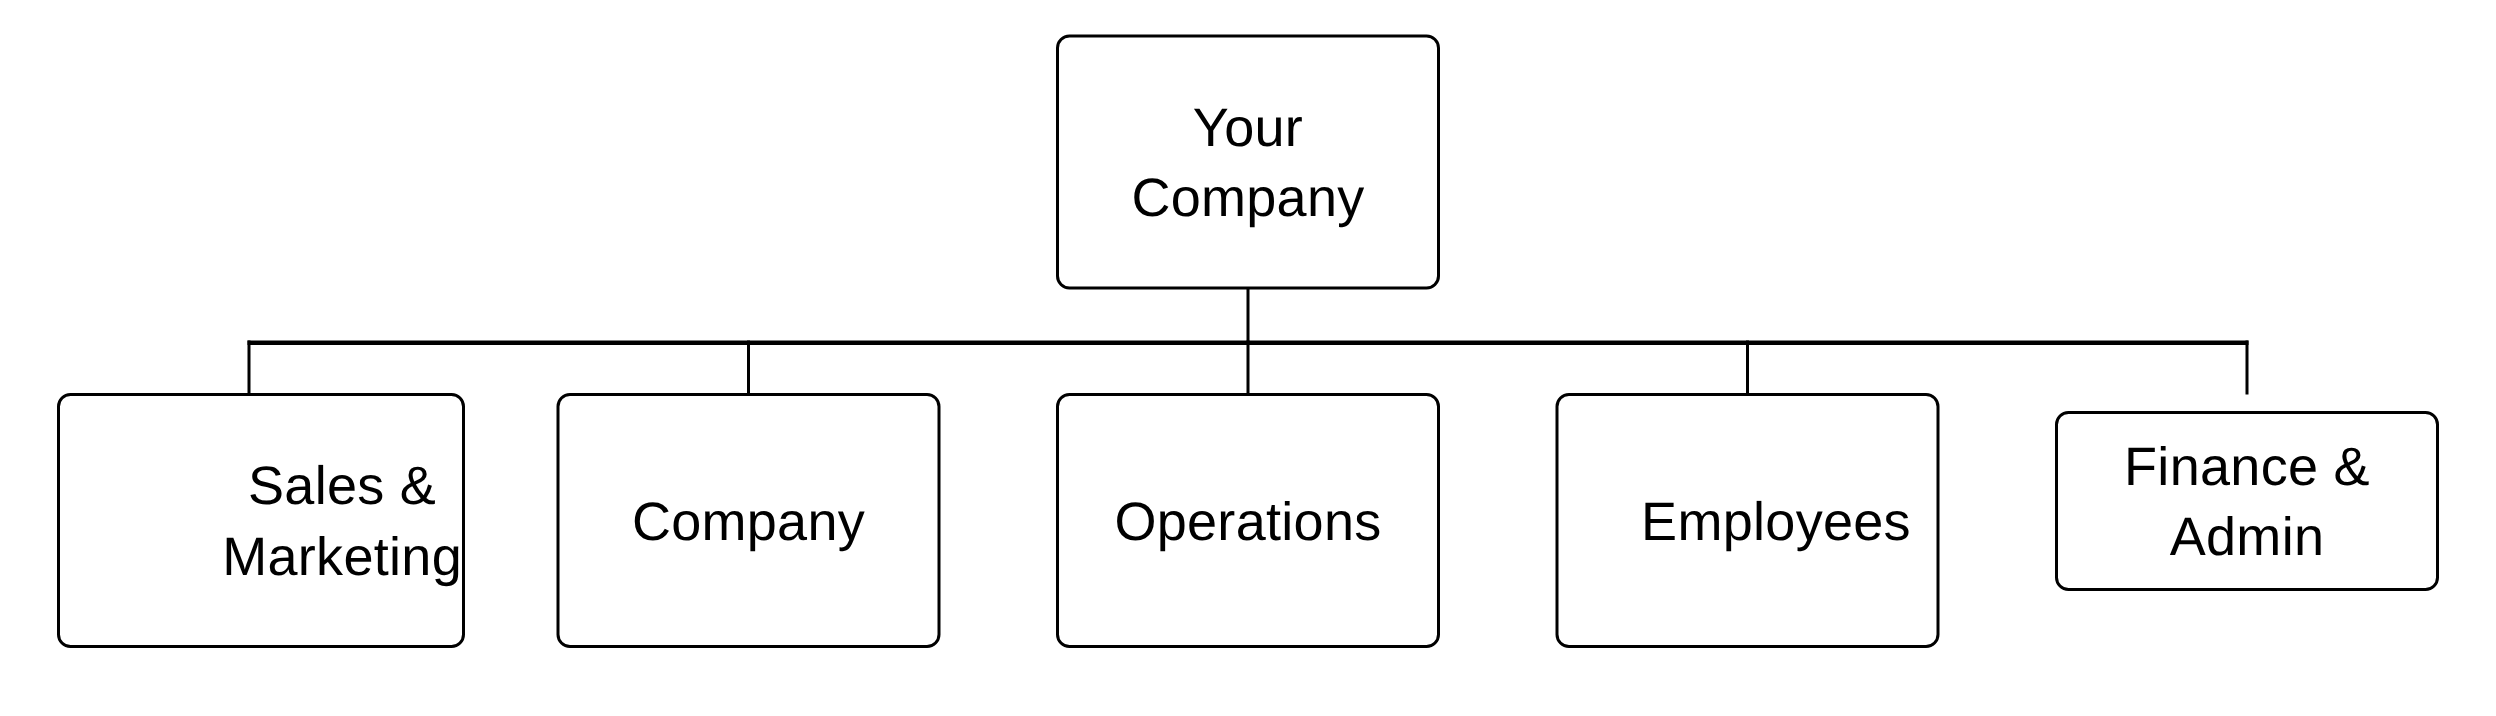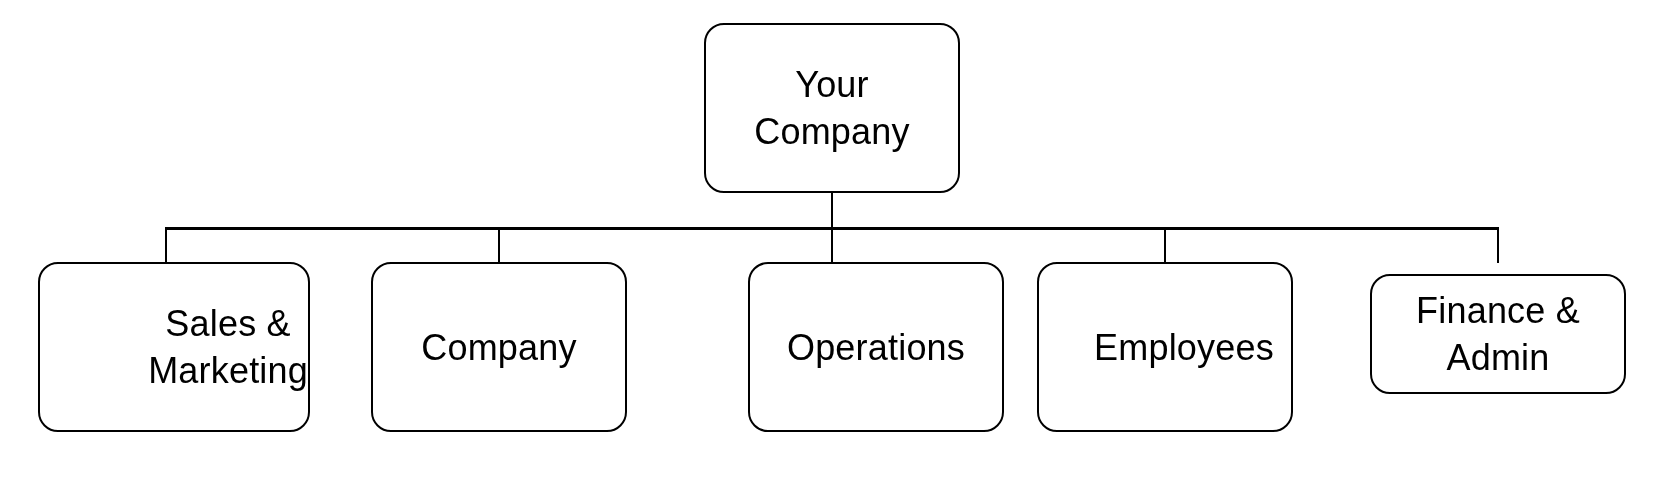--- a/index.html
+++ b/index.html
@@ -12,21 +12,21 @@
     width: 1664px;
     height: 477px;
     background: var(--bg, #ffffff);
     font-family: "Liberation Sans", sans-serif;
     overflow: hidden;
   }
   .node {
     position: absolute;
     box-sizing: border-box;
     border: 2.5px solid var(--stroke, #000000);
-    border-radius: 20px;
+    border-radius: 9px;
     background: var(--bg, #ffffff);
     display: flex;
     align-items: center;
     justify-content: center;
   }
   .node .label {
     color: var(--text, #000000);
     font-size: 36px;
     line-height: 47px;
     text-align: center;
@@ -60,21 +60,21 @@
 
   <div class="node" style="left:38px; top:262px; width:272px; height:170px;justify-content:flex-end;">
     <span class="label">Sales &amp;
 Marketing</span>
   </div>
 
   <div class="node" style="left:371px; top:262px; width:256px; height:170px;">
     <span class="label">Company</span>
   </div>
 
-  <div class="node" style="left:704px; top:262px; width:256px; height:170px;margin-left:44px;">
+  <div class="node" style="left:704px; top:262px; width:256px; height:170px;">
     <span class="label">Operations</span>
   </div>
 
   <div class="node" style="left:1037px; top:262px; width:256px; height:170px;padding-left:38px;">
     <span class="label">Employees</span>
   </div>
 
   <div class="node" style="left:1370px; top:274px; width:256px; height:120px;">
     <span class="label">Finance &amp;
 Admin</span>

